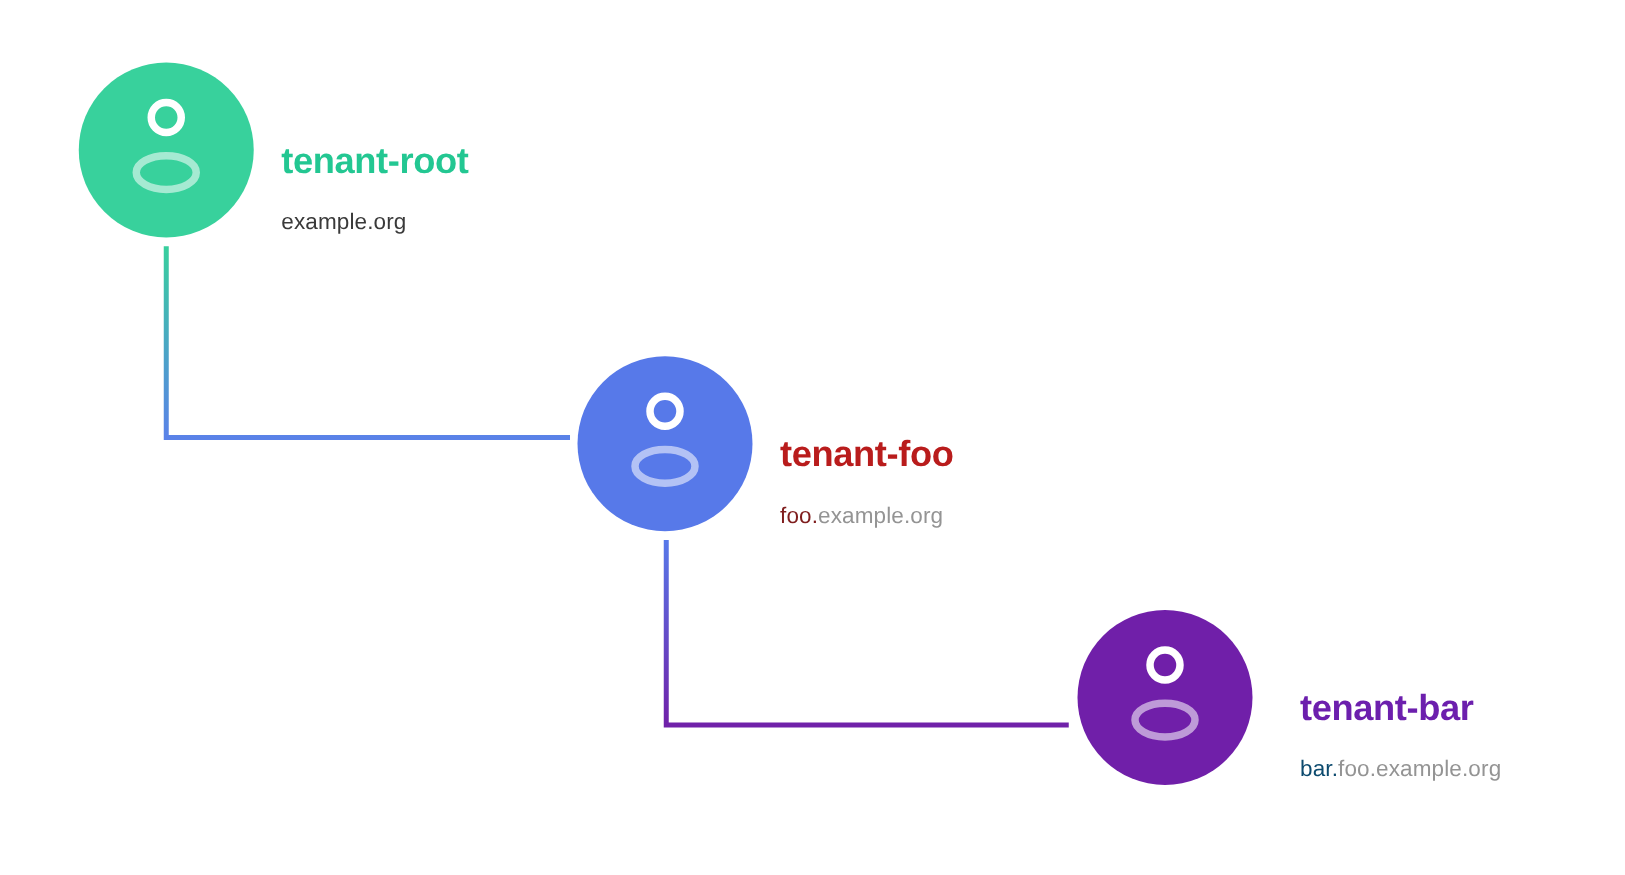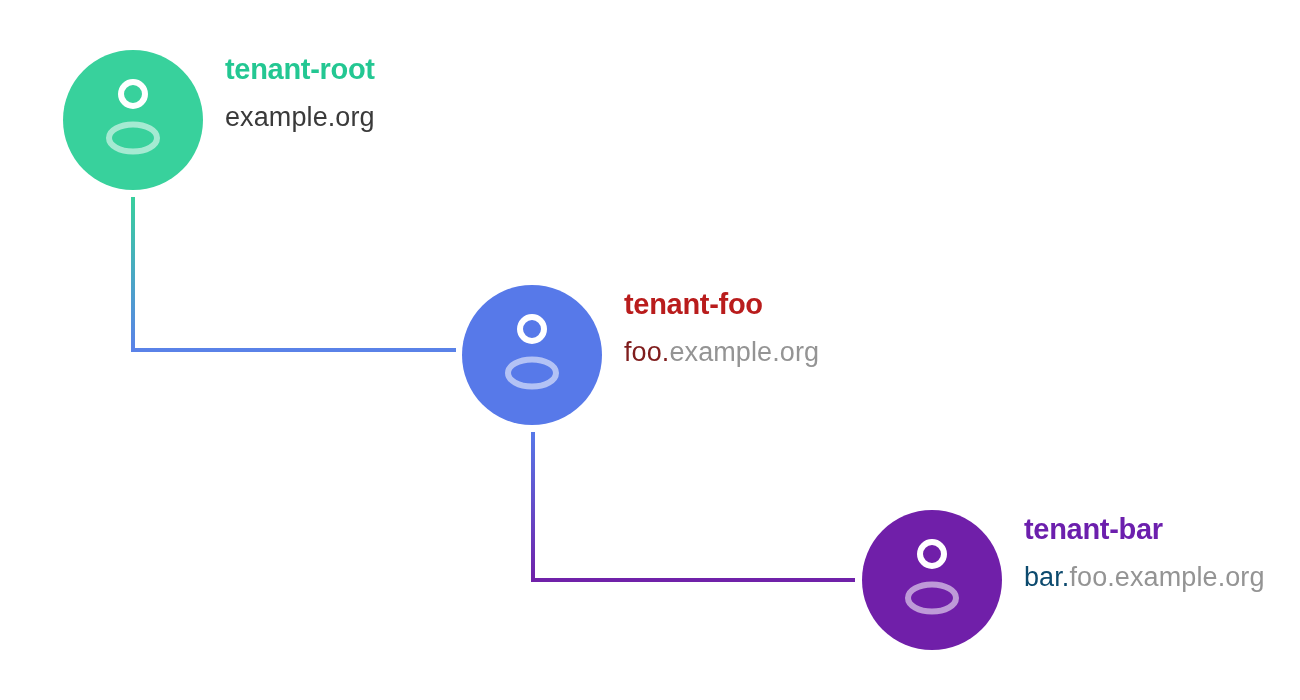--- a/index.html
+++ b/index.html
@@ -16,46 +16,46 @@
   }
   .connectors {
     position: absolute;
     left: 0; top: 0;
     width: 1300px; height: 700px;
   }
   .node {
     position: absolute;
     display: flex;
     flex-direction: row;
-    align-items: flex-start;
+    align-items: flex-end;
   }
   .node-root { left: 63px;  top: 50px;  }
   .node-foo  { left: 462px; top: 285px; }
-  .node-bar  { left: 862px; top: 510px; }
+  .node-bar  { left: 862px; top: 488px; gap: 16px; }
   .circle {
     width: 140px; height: 140px;
     border-radius: 50%;
     flex: 0 0 140px;
   }
   .labels {
     display: flex;
     flex-direction: column;
     justify-content: center;
     margin-left: 22px;
     white-space: nowrap;
   }
   .title {
     font-size: 29px;
     font-weight: 700;
     letter-spacing: -0.3px;
     line-height: 38px;
   }
   .domain {
     margin-top: 16px;
-    font-size: 27px;
+    font-size: 18px;
     line-height: 26px;
     letter-spacing: 0.1px;
   }
 </style>
 </head>
 <body>
 
 <div class="canvas">
 
   <svg class="connectors" viewBox="0 0 1300 700" xmlns="http://www.w3.org/2000/svg">

